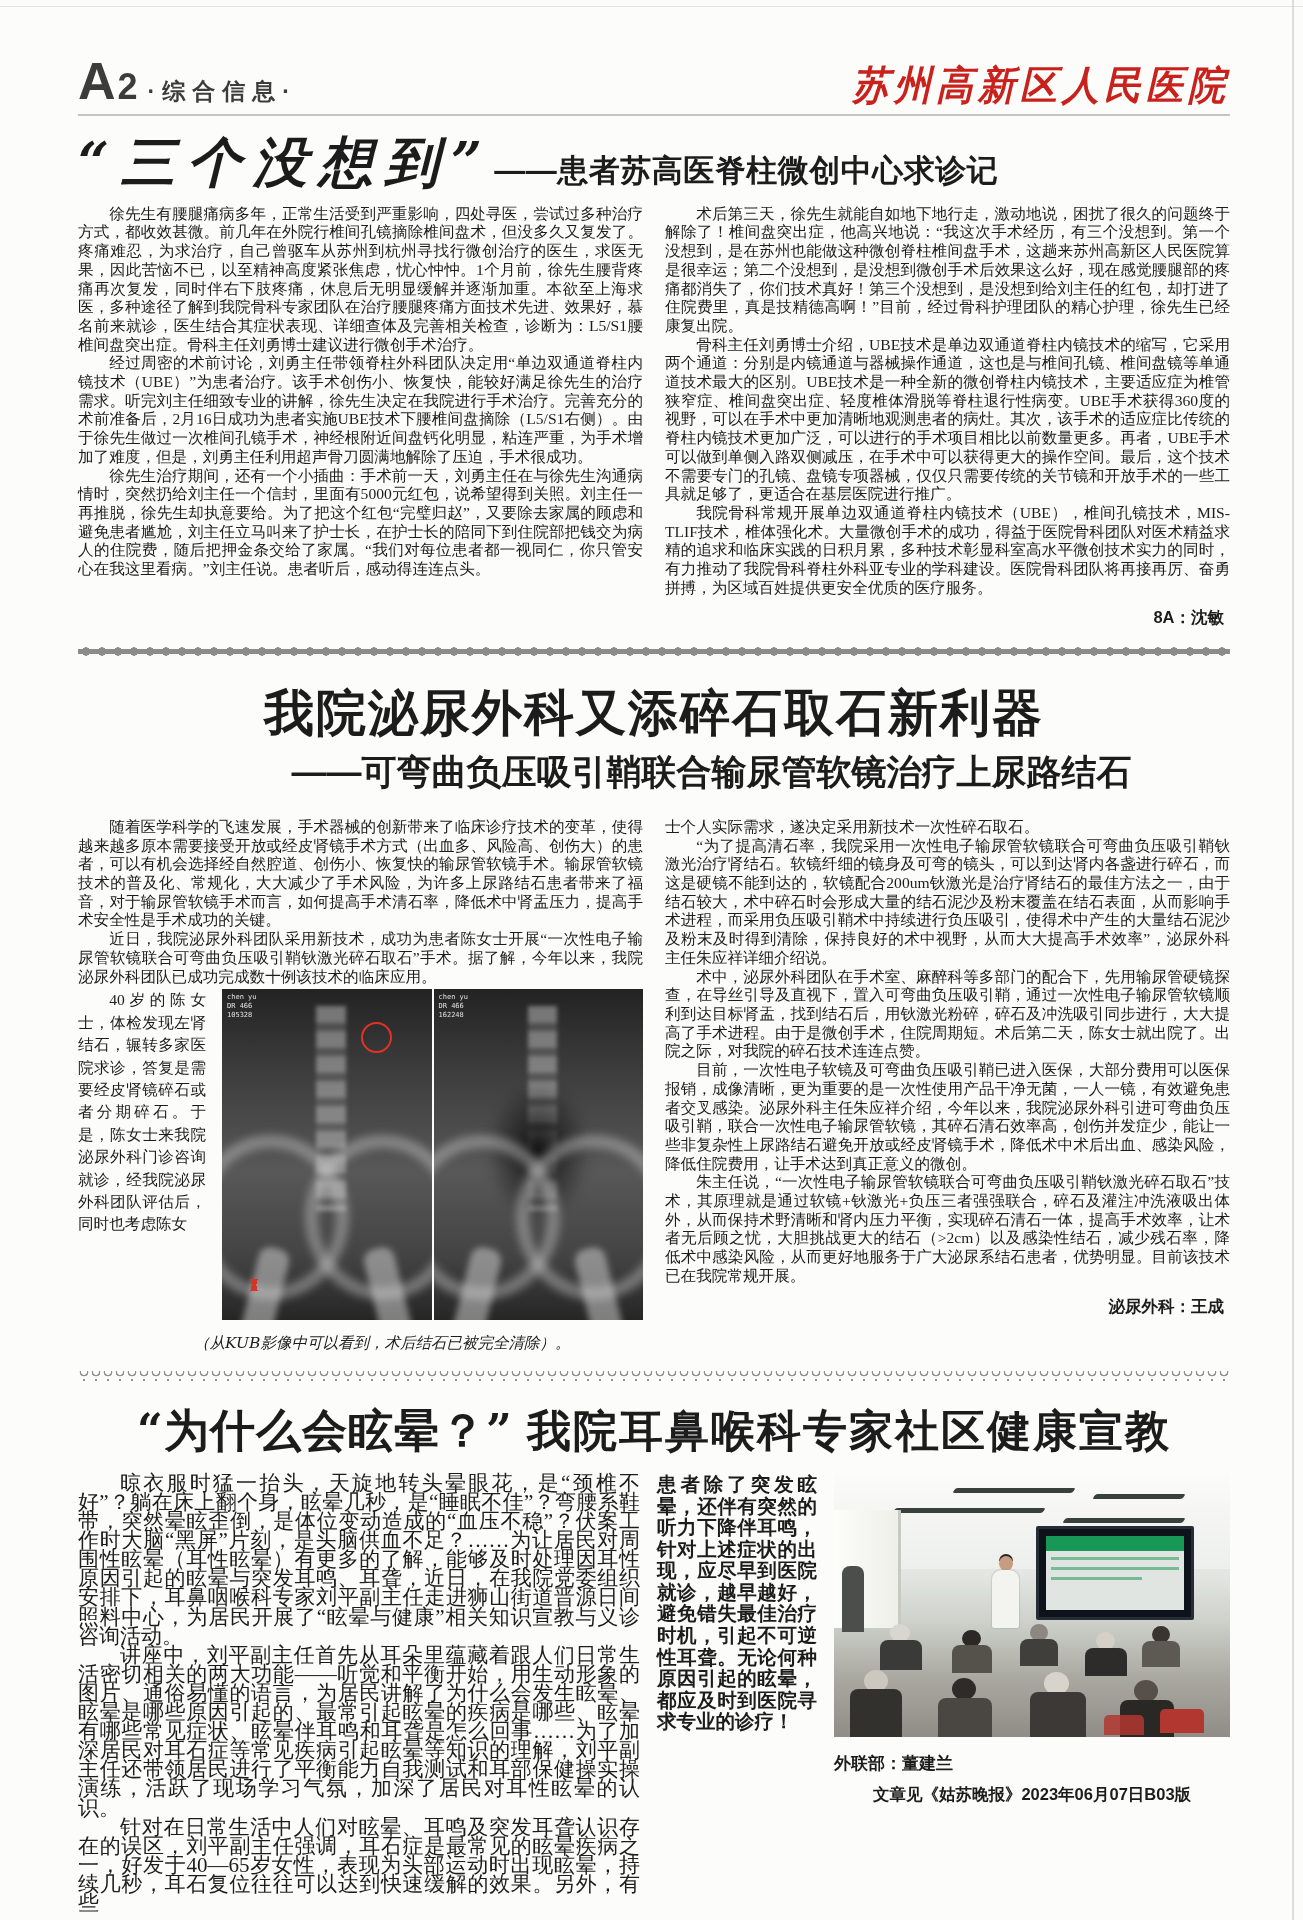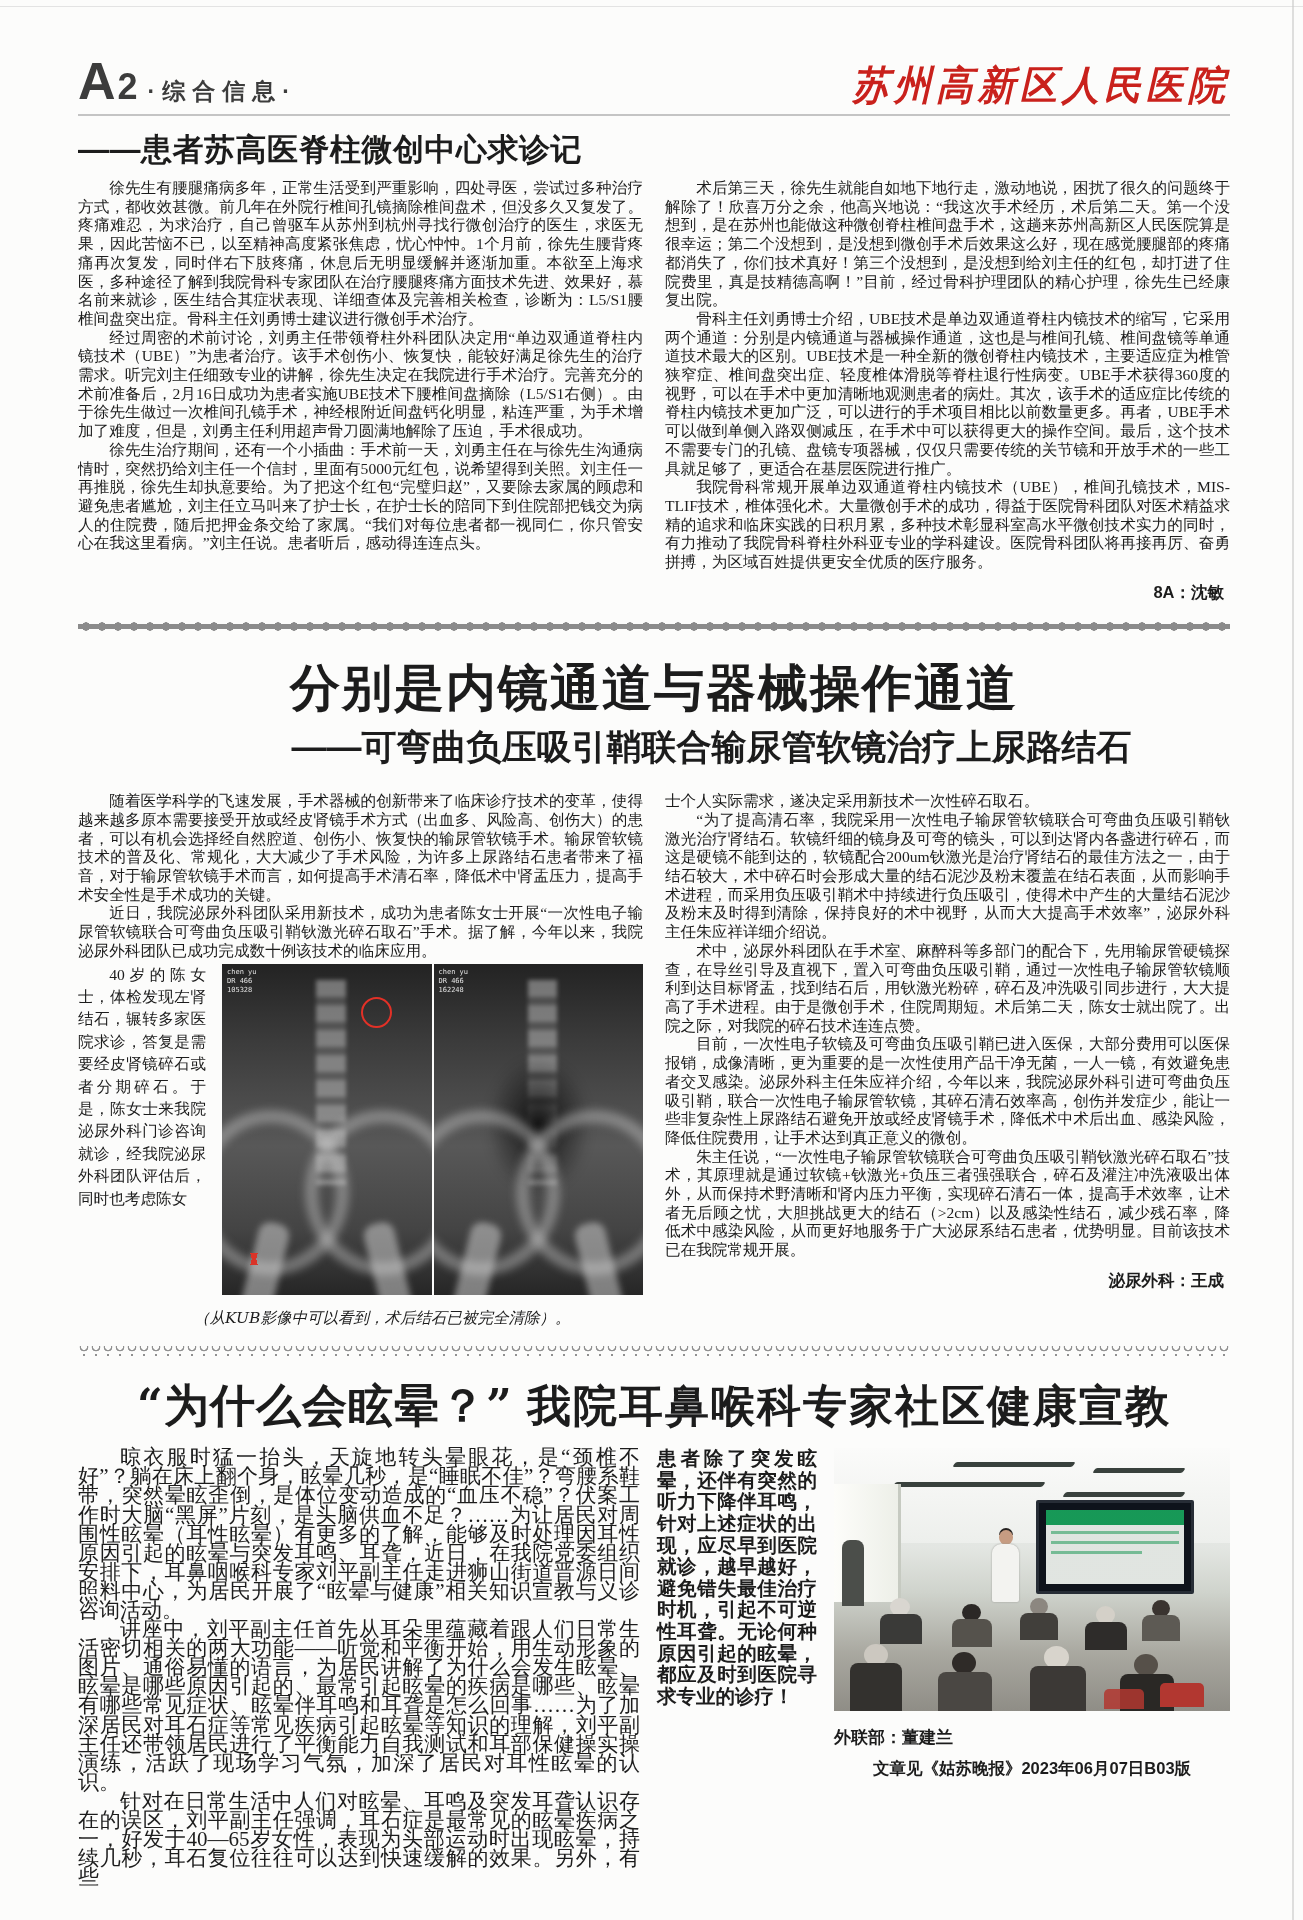--- a/index.html
+++ b/index.html
@@ -121,38 +121,39 @@
       <div class="brand">
         <span class="brand-a">A</span>
         <span class="brand-num">2</span>
         <span class="brand-sec">·综合信息·</span>
       </div>
       <div class="masthead">苏州高新区人民医院</div>
     </div>
     <div class="hrule"></div>
 
     <div class="a1-titlebar">
+      <span class="a1-quote">“三个没想到”</span>
       <span class="a1-rest">——患者苏高医脊柱微创中心求诊记</span>
     </div>
     <div class="cols2">
       <div class="col">
         <p class="bp">徐先生有腰腿痛病多年，正常生活受到严重影响，四处寻医，尝试过多种治疗方式，都收效甚微。前几年在外院行椎间孔镜摘除椎间盘术，但没多久又复发了。疼痛难忍，为求治疗，自己曾驱车从苏州到杭州寻找行微创治疗的医生，求医无果，因此苦恼不已，以至精神高度紧张焦虑，忧心忡忡。1个月前，徐先生腰背疼痛再次复发，同时伴右下肢疼痛，休息后无明显缓解并逐渐加重。本欲至上海求医，多种途径了解到我院骨科专家团队在治疗腰腿疼痛方面技术先进、效果好，慕名前来就诊，医生结合其症状表现、详细查体及完善相关检查，诊断为：L5/S1腰椎间盘突出症。骨科主任刘勇博士建议进行微创手术治疗。</p>
         <p class="bp">经过周密的术前讨论，刘勇主任带领脊柱外科团队决定用“单边双通道脊柱内镜技术（UBE）”为患者治疗。该手术创伤小、恢复快，能较好满足徐先生的治疗需求。听完刘主任细致专业的讲解，徐先生决定在我院进行手术治疗。完善充分的术前准备后，2月16日成功为患者实施UBE技术下腰椎间盘摘除（L5/S1右侧）。由于徐先生做过一次椎间孔镜手术，神经根附近间盘钙化明显，粘连严重，为手术增加了难度，但是，刘勇主任利用超声骨刀圆满地解除了压迫，手术很成功。</p>
         <p class="bp">徐先生治疗期间，还有一个小插曲：手术前一天，刘勇主任在与徐先生沟通病情时，突然扔给刘主任一个信封，里面有5000元红包，说希望得到关照。刘主任一再推脱，徐先生却执意要给。为了把这个红包“完璧归赵”，又要除去家属的顾虑和避免患者尴尬，刘主任立马叫来了护士长，在护士长的陪同下到住院部把钱交为病人的住院费，随后把押金条交给了家属。“我们对每位患者都一视同仁，你只管安心在我这里看病。”刘主任说。患者听后，感动得连连点头。</p>
       </div>
       <div class="col">
-        <p class="bp">术后第三天，徐先生就能自如地下地行走，激动地说，困扰了很久的问题终于解除了！欣喜万分之余，他高兴地说：“我这次手术经历，术后第二天。第一个没想到，是在苏州也能做这种微创脊柱椎间盘手术，这趟来苏州高新区人民医院算是很幸运；第二个没想到，是没想到微创手术后效果这么好，现在感觉腰腿部的疼痛都消失了，你们技术真好！第三个没想到，是没想到给刘主任的红包，却打进了住院费里，真是技精德高啊！”目前，经过骨科护理团队的精心护理，徐先生已经康复出院。</p>
+        <p class="bp">术后第三天，徐先生就能自如地下地行走，激动地说，困扰了很久的问题终于解除了！椎间盘突出症，他高兴地说：“我这次手术经历，有三个没想到。第一个没想到，是在苏州也能做这种微创脊柱椎间盘手术，这趟来苏州高新区人民医院算是很幸运；第二个没想到，是没想到微创手术后效果这么好，现在感觉腰腿部的疼痛都消失了，你们技术真好！第三个没想到，是没想到给刘主任的红包，却打进了住院费里，真是技精德高啊！”目前，经过骨科护理团队的精心护理，徐先生已经康复出院。</p>
         <p class="bp">骨科主任刘勇博士介绍，UBE技术是单边双通道脊柱内镜技术的缩写，它采用两个通道：分别是内镜通道与器械操作通道，这也是与椎间孔镜、椎间盘镜等单通道技术最大的区别。UBE技术是一种全新的微创脊柱内镜技术，主要适应症为椎管狭窄症、椎间盘突出症、轻度椎体滑脱等脊柱退行性病变。UBE手术获得360度的视野，可以在手术中更加清晰地观测患者的病灶。其次，该手术的适应症比传统的脊柱内镜技术更加广泛，可以进行的手术项目相比以前数量更多。再者，UBE手术可以做到单侧入路双侧减压，在手术中可以获得更大的操作空间。最后，这个技术不需要专门的孔镜、盘镜专项器械，仅仅只需要传统的关节镜和开放手术的一些工具就足够了，更适合在基层医院进行推广。</p>
         <p class="bp">我院骨科常规开展单边双通道脊柱内镜技术（UBE），椎间孔镜技术，MIS-TLIF技术，椎体强化术。大量微创手术的成功，得益于医院骨科团队对医术精益求精的追求和临床实践的日积月累，多种技术彰显科室高水平微创技术实力的同时，有力推动了我院骨科脊柱外科亚专业的学科建设。医院骨科团队将再接再厉、奋勇拼搏，为区域百姓提供更安全优质的医疗服务。</p>
         <div class="byline">8A：沈敏</div>
       </div>
     </div>
     <div class="chain"></div>
 
-    <div class="a2-title">分别是内镜通道与器械操作通道</div>
+    <div class="a2-title">我院泌尿外科又添碎石取石新利器</div>
     <div class="a2-sub">——可弯曲负压吸引鞘联合输尿管软镜治疗上尿路结石</div>
     <div class="cols2" style="margin-top:26px;">
       <div class="col">
         <p class="bp">随着医学科学的飞速发展，手术器械的创新带来了临床诊疗技术的变革，使得越来越多原本需要接受开放或经皮肾镜手术方式（出血多、风险高、创伤大）的患者，可以有机会选择经自然腔道、创伤小、恢复快的输尿管软镜手术。输尿管软镜技术的普及化、常规化，大大减少了手术风险，为许多上尿路结石患者带来了福音，对于输尿管软镜手术而言，如何提高手术清石率，降低术中肾盂压力，提高手术安全性是手术成功的关键。</p>
         <p class="bp">近日，我院泌尿外科团队采用新技术，成功为患者陈女士开展“一次性电子输尿管软镜联合可弯曲负压吸引鞘钬激光碎石取石”手术。据了解，今年以来，我院泌尿外科团队已成功完成数十例该技术的临床应用。</p>
         <div class="media-row">
           <div class="side-col">
             <p>40岁的陈女士，体检发现左肾结石，辗转多家医院求诊，答复是需要经皮肾镜碎石或者分期碎石。于是，陈女士来我院泌尿外科门诊咨询就诊，经我院泌尿外科团队评估后，同时也考虑陈女</p>
           </div>
           <div class="xwrap">

